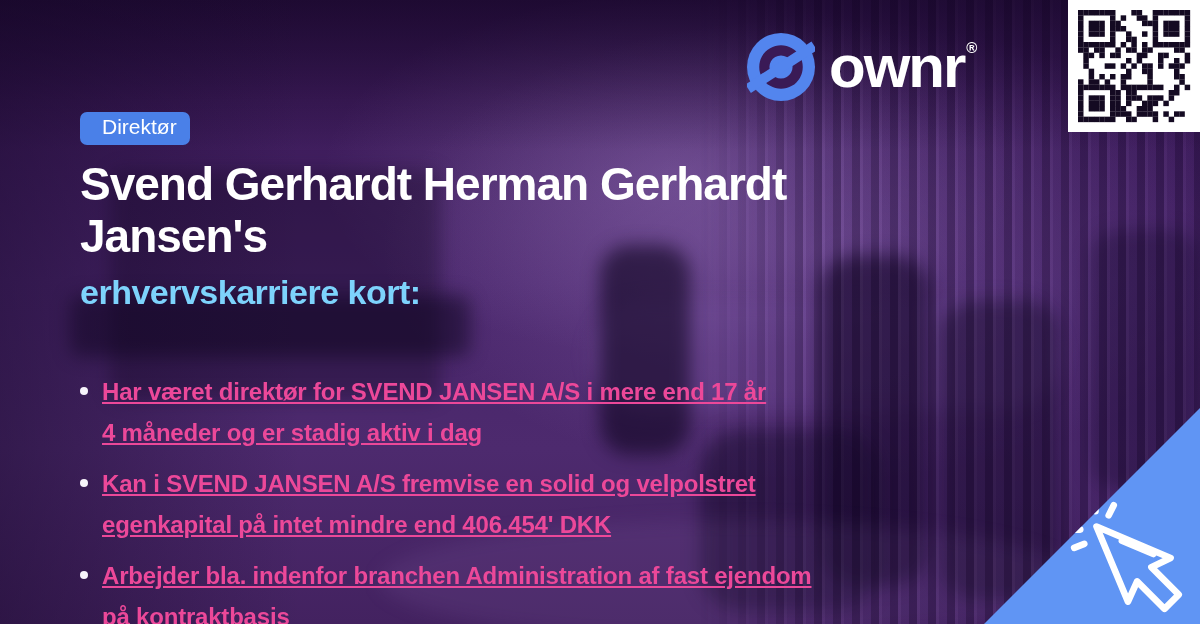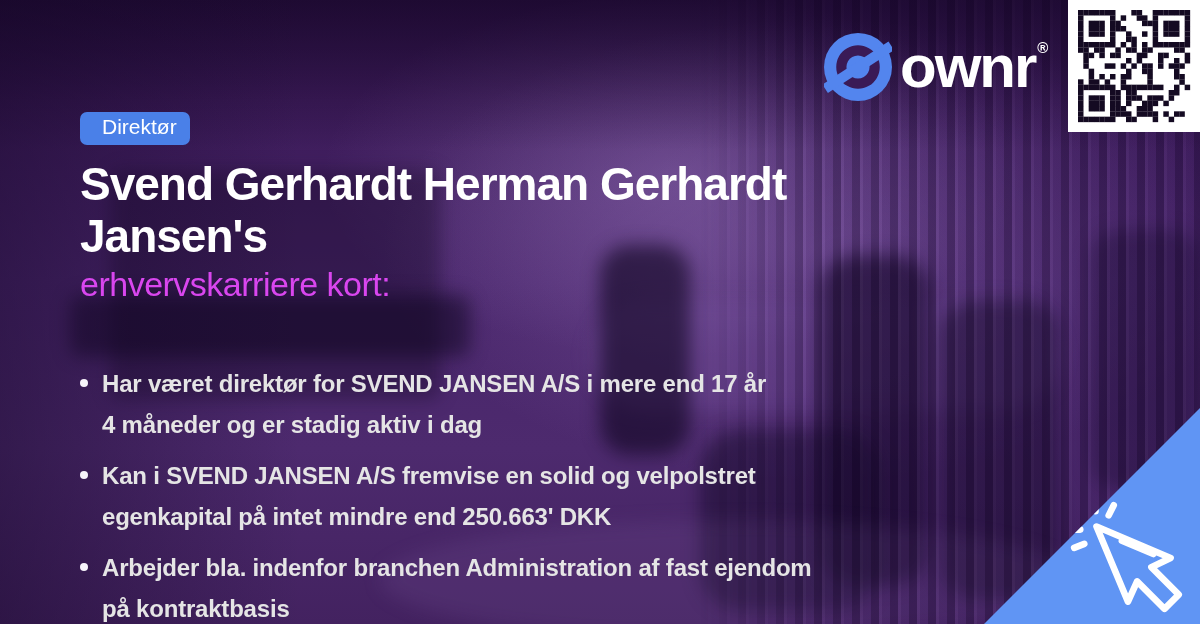--- a/index.html
+++ b/index.html
@@ -51,22 +51,22 @@
   .b-floor   { left:380px; top:520px; width:700px; height:120px; background: rgba(140,105,180,0.14); border-radius:50%; }
 
   
   .qr {
     position:absolute; top:0; left:1068px;
     width:132px; height:132px; display:block;
   }
 
   
   .logo {
-    position:absolute; left:824px; top:33px;
-    display:flex; align-items:center; gap:8px;
+    position:absolute; left:747px; top:33px;
+    display:flex; align-items:center; gap:14px;
   }
   .logo-icon { width:68px; height:68px; display:block; }
   .brand-text {
     color:#ffffff; font-size:60px; font-weight:700;
     letter-spacing:-2px; line-height:68px;
   }
   .brand-text sup {
     font-size:15px; font-weight:700; letter-spacing:0;
     vertical-align: top; line-height:30px; margin-left:2px;
   }
@@ -78,33 +78,33 @@
     background:#4a80e8; color:#ffffff;
     font-size:21px; font-weight:400;
     padding:3px 13px 6px 22px; border-radius:7px;
   }
   h1.title {
     margin-top:13px;
     font-size:46px; font-weight:700; letter-spacing:-1px;
     line-height:52px; color:#ffffff;
   }
   h2.subtitle {
-    margin-top:0;
-    font-size:34px; font-weight:400; letter-spacing:-0.5px;
-    line-height:44px; color:#d946ef;
+    margin-top:8px;
+    font-size:34px; font-weight:700; letter-spacing:-0.5px;
+    line-height:44px; color:#7dd3fc;
   }
   ul.facts { list-style:none; margin-top:57px; }
   ul.facts li { display:flex; gap:14px; margin-bottom:10px; }
   .dot {
     flex:0 0 auto; width:8px; height:8px; border-radius:50%;
     background:#f7f4fb; margin-top:16px;
   }
   .li-text {
     font-size:24px; font-weight:700; letter-spacing:-0.2px;
-    line-height:41px; white-space:pre-line; color:#e5e5e5;
+    line-height:41px; white-space:pre-line; color:#ec4899;text-decoration:underline;
   }
 
   
   .corner {
     position:absolute; right:0; bottom:0;
     width:216px; height:216px;
     background:#6095f4;
     clip-path: polygon(100% 0, 100% 100%, 0 100%);
   }
   .cursor-svg { position:absolute; right:4px; bottom:2px; width:132px; height:132px; }
@@ -373,21 +373,21 @@
     <h2 class="subtitle">erhvervskarriere kort:</h2>
     <ul class="facts">
       <li>
         <span class="dot"></span>
         <span class="li-text">Har været direktør for SVEND JANSEN A/S i mere end 17 år
 4 måneder og er stadig aktiv i dag</span>
       </li>
       <li>
         <span class="dot"></span>
         <span class="li-text">Kan i SVEND JANSEN A/S fremvise en solid og velpolstret
-egenkapital på intet mindre end 250.663' DKK</span>
+egenkapital på intet mindre end 406.454' DKK</span>
       </li>
       <li>
         <span class="dot"></span>
         <span class="li-text">Arbejder bla. indenfor branchen Administration af fast ejendom
 på kontraktbasis</span>
       </li>
     </ul>
   </main>
 
   <div class="corner">

